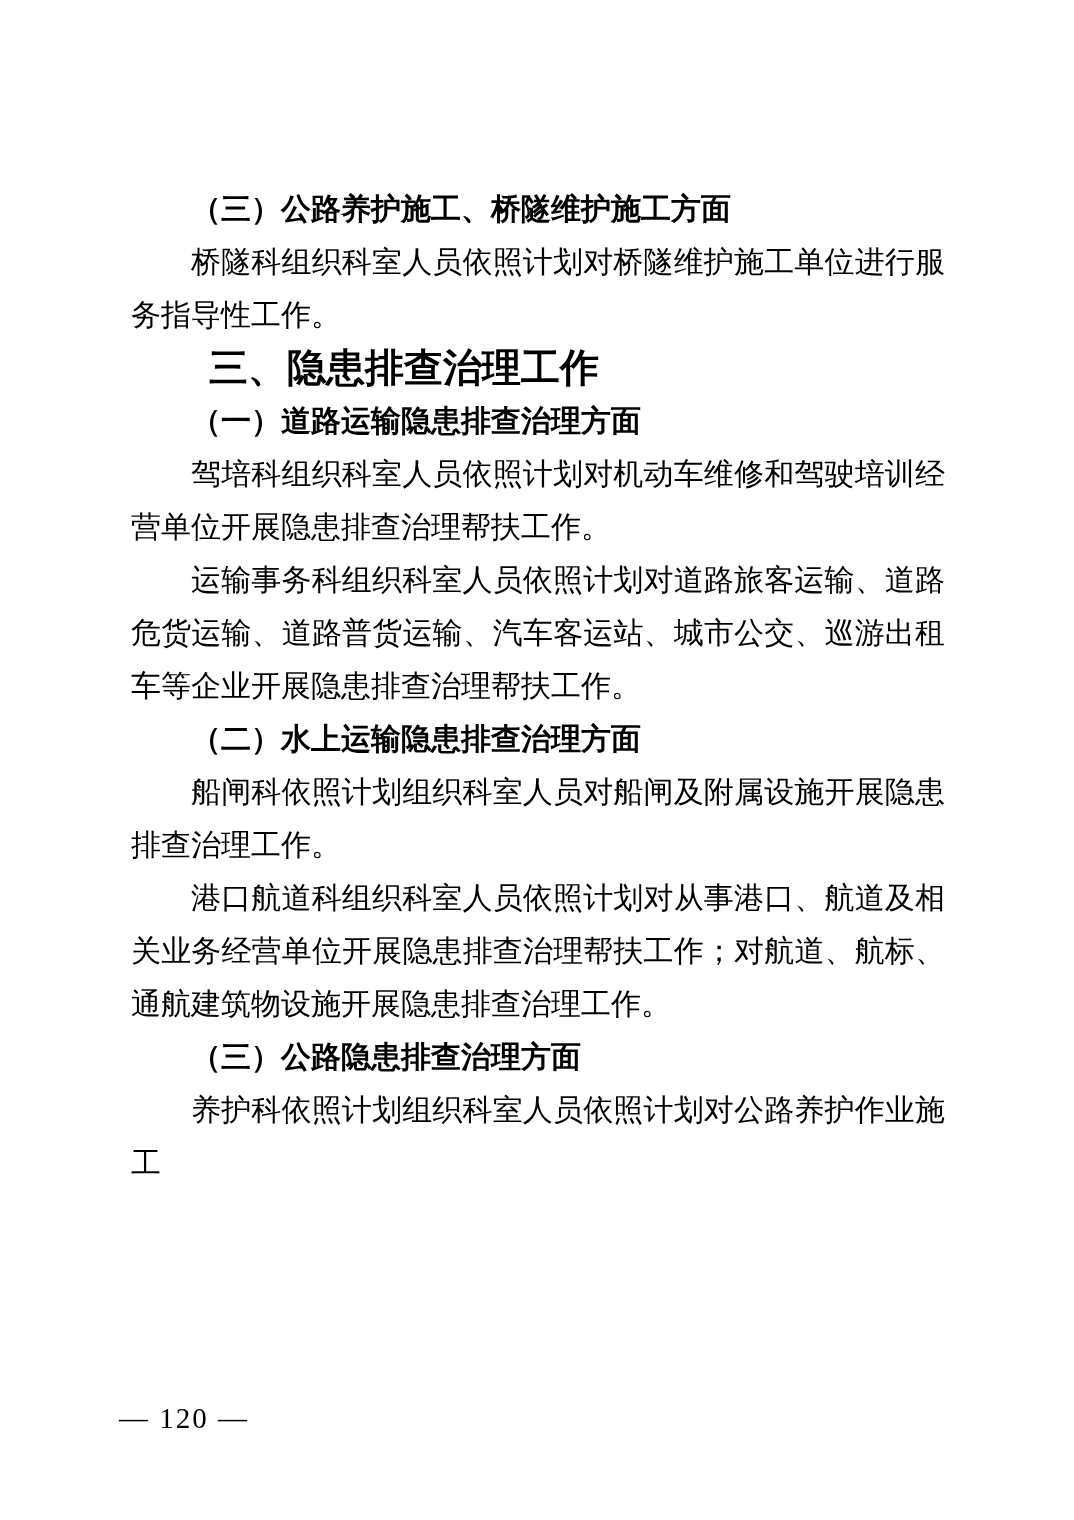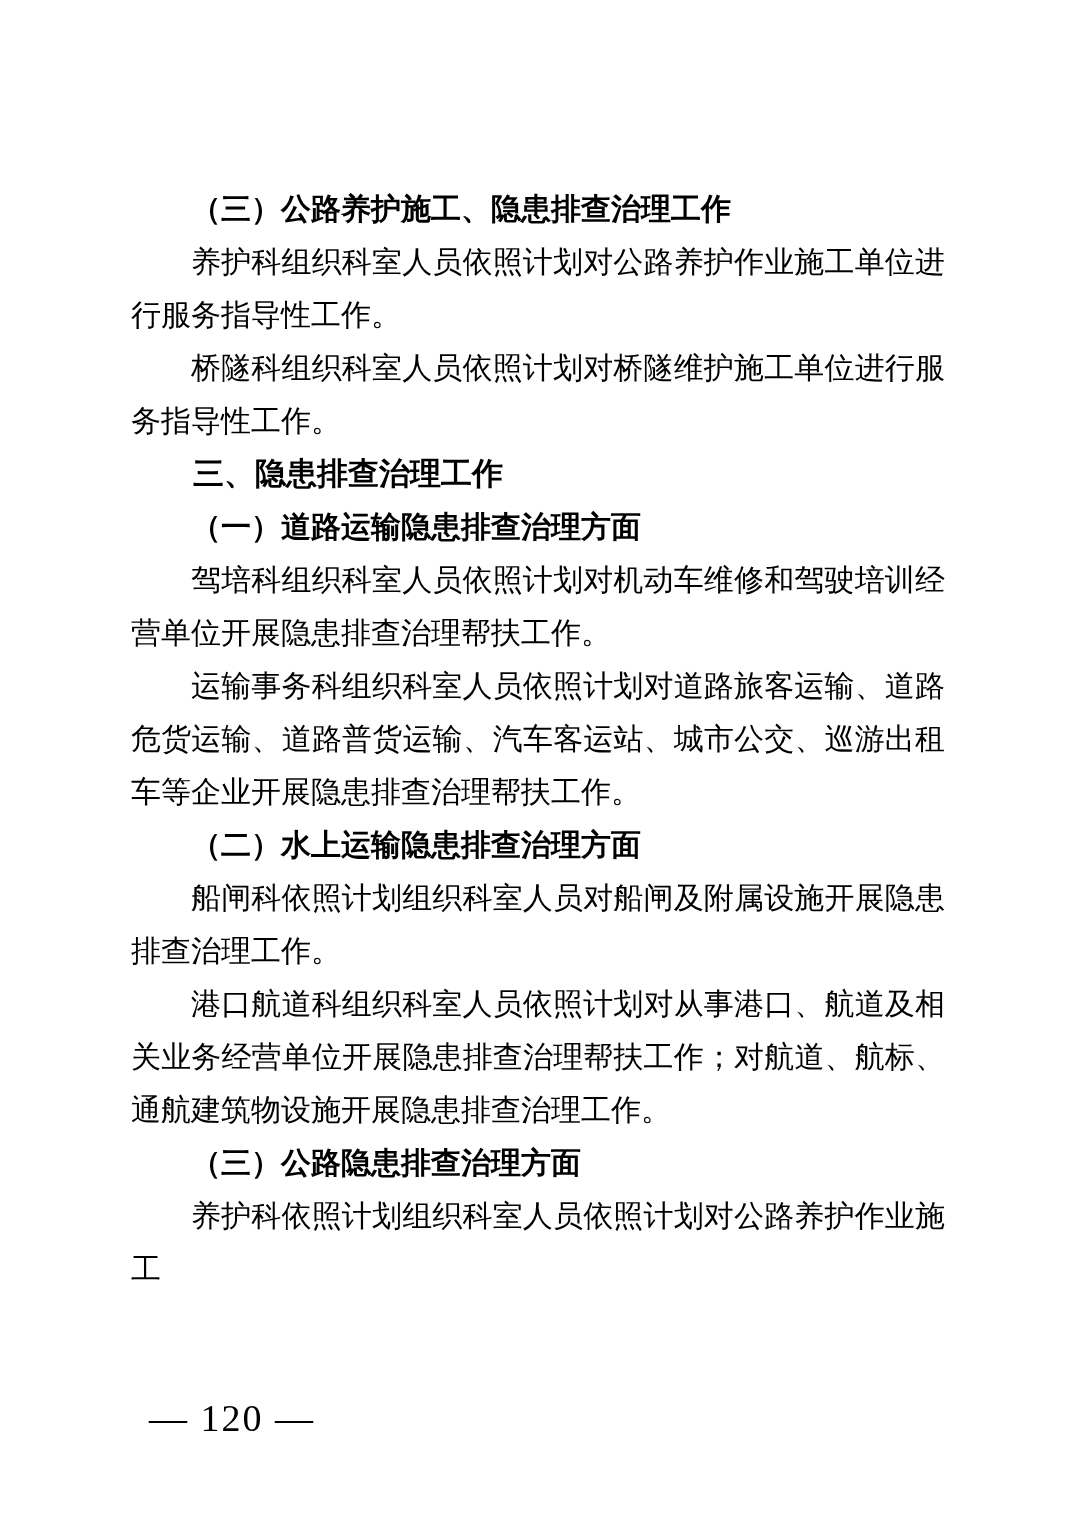--- a/index.html
+++ b/index.html
@@ -32,38 +32,37 @@
     text-indent: 2em;
     word-break: break-all;
   }
   .kai-heading {
     font-weight: bold;
     font-family: "Liberation Serif", serif;
   }
   .hei-heading {
     font-weight: bold;
     font-family: "Liberation Sans", sans-serif;
-    font-size: 31px;
+    font-size: 39px;
   }
   .footer {
     position: absolute;
-    left: 149px;
+    left: 119px;
     top: 1398px;
-    font-size: 38px;
+    font-size: 29px;
     line-height: 40px;
     letter-spacing: 2px;
   }
 </style>
 </head>
 <body>
 
 <div class="page">
   <div class="content">
-    <div class="block kai-heading">（三）公路养护施工、隐患排查治理工作</div>
-    <p class="block">养护科组织科室人员依照计划对公路养护作业施工单位进行服务指导性工作。</p>
+    <div class="block kai-heading">（三）公路养护施工、桥隧维护施工方面</div>
     <p class="block">桥隧科组织科室人员依照计划对桥隧维护施工单位进行服务指导性工作。</p>
     <div class="block hei-heading">三、隐患排查治理工作</div>
     <div class="block kai-heading">（一）道路运输隐患排查治理方面</div>
     <p class="block">驾培科组织科室人员依照计划对机动车维修和驾驶培训经营单位开展隐患排查治理帮扶工作。</p>
     <p class="block">运输事务科组织科室人员依照计划对道路旅客运输、道路危货运输、道路普货运输、汽车客运站、城市公交、巡游出租车等企业开展隐患排查治理帮扶工作。</p>
     <div class="block kai-heading">（二）水上运输隐患排查治理方面</div>
     <p class="block">船闸科依照计划组织科室人员对船闸及附属设施开展隐患排查治理工作。</p>
     <p class="block">港口航道科组织科室人员依照计划对从事港口、航道及相关业务经营单位开展隐患排查治理帮扶工作；对航道、航标、通航建筑物设施开展隐患排查治理工作。</p>
     <div class="block kai-heading">（三）公路隐患排查治理方面</div>
     <p class="block">养护科依照计划组织科室人员依照计划对公路养护作业施工</p>

